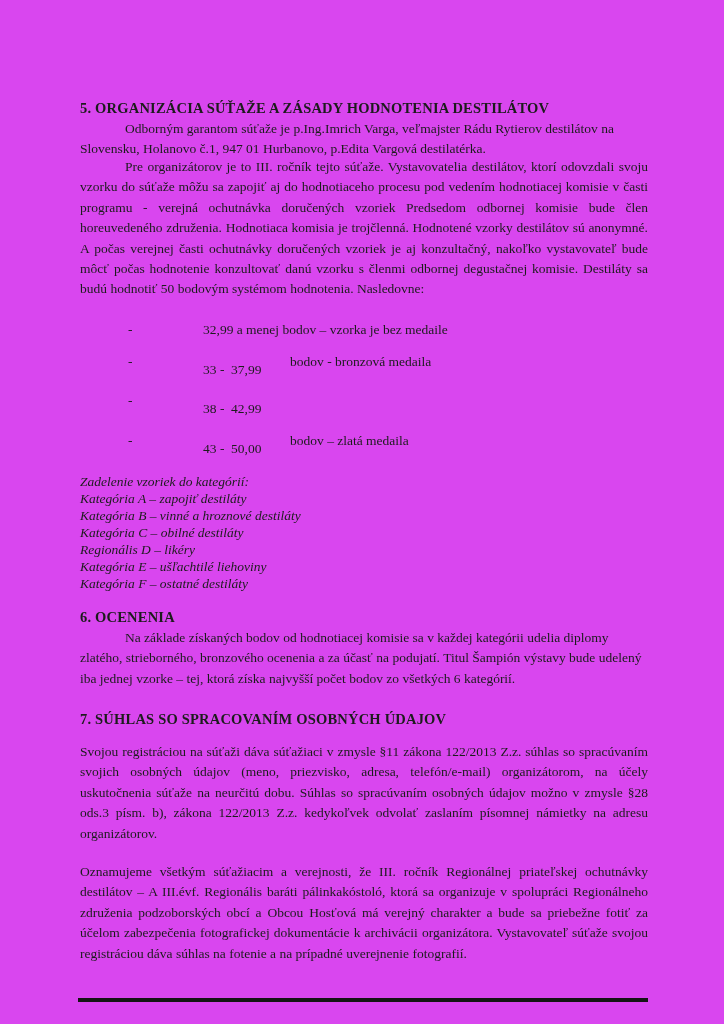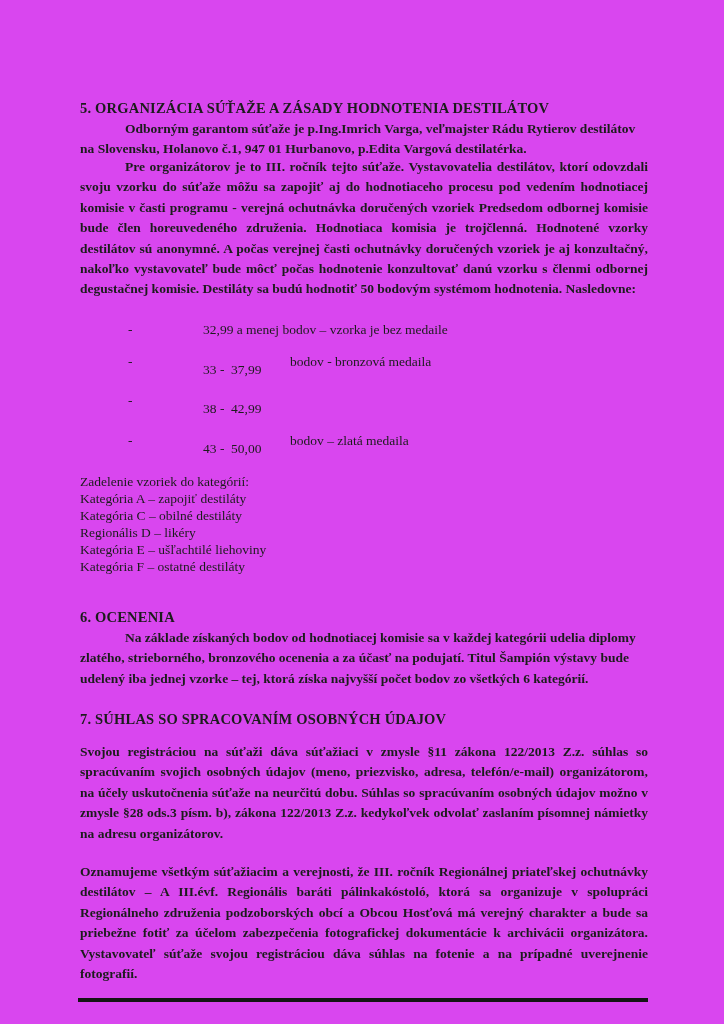--- a/index.html
+++ b/index.html
@@ -27,39 +27,39 @@
     font-size: 14.5px;
     font-weight: bold;
     margin: 0;
     line-height: 20px;
     letter-spacing: 0.2px;
   }
   p.doc-para {
     font-size: 13.5px;
     line-height: 20.4px;
     margin: 0;
-    font-weight: bold;
   }
   .justify { text-align: justify; }
   .indent { text-indent: 45px; }
 
   .medal-row {
     display: flex;
     padding-left: 48px;
     font-size: 13.5px;
     line-height: 20px;
     margin-bottom: 11.5px;
   }
   .medal-row .dash { width: 75px; flex: 0 0 75px; }
   .medal-row .mrange { white-space: pre; flex: 0 0 87px; width: 87px; margin-top: 8px; }
   .medal-row .mtext, .medal-row .mlabel { white-space: pre; }
 
   .cat-line {
     font-size: 13.5px;
     line-height: 17px;
+    font-style: italic;
   }
 
   .bottom-rule {
     position: absolute;
     left: 78px;
     top: 998px;
     width: 570px;
     height: 4px;
     background: #141414;
   }
@@ -93,20 +93,21 @@
       <div class="medal-row">
         <span class="dash">-</span>
         <span class="mrange">43 -  50,00</span>
         <span class="mlabel">bodov – zlatá medaila</span>
       </div>
     </div>
 
     <div class="block" style="top:473px">
       <div class="cat-line">Zadelenie vzoriek do kategórií:</div>
       <div class="cat-line">Kategória A – zapojiť destiláty</div>
+      <div class="cat-line">Kategória B – vinné a hroznové destiláty</div>
       <div class="cat-line">Kategória C –  obilné destiláty</div>
       <div class="cat-line">Regionális D –  likéry</div>
       <div class="cat-line">Kategória E –  ušľachtilé liehoviny</div>
       <div class="cat-line">Kategória F – ostatné destiláty</div>
     </div>
 
     <h2 class="doc-heading block" style="top:607px">6. OCENENIA</h2>
 
     <p class="doc-para indent block" style="top:628px">Na základe získaných bodov od hodnotiacej komisie sa v každej kategórii udelia diplomy zlatého, strieborného, bronzového ocenenia a za účasť na podujatí. Titul Šampión výstavy bude udelený iba jednej vzorke – tej, ktorá získa najvyšší počet bodov zo všetkých 6 kategórií.</p>
 

